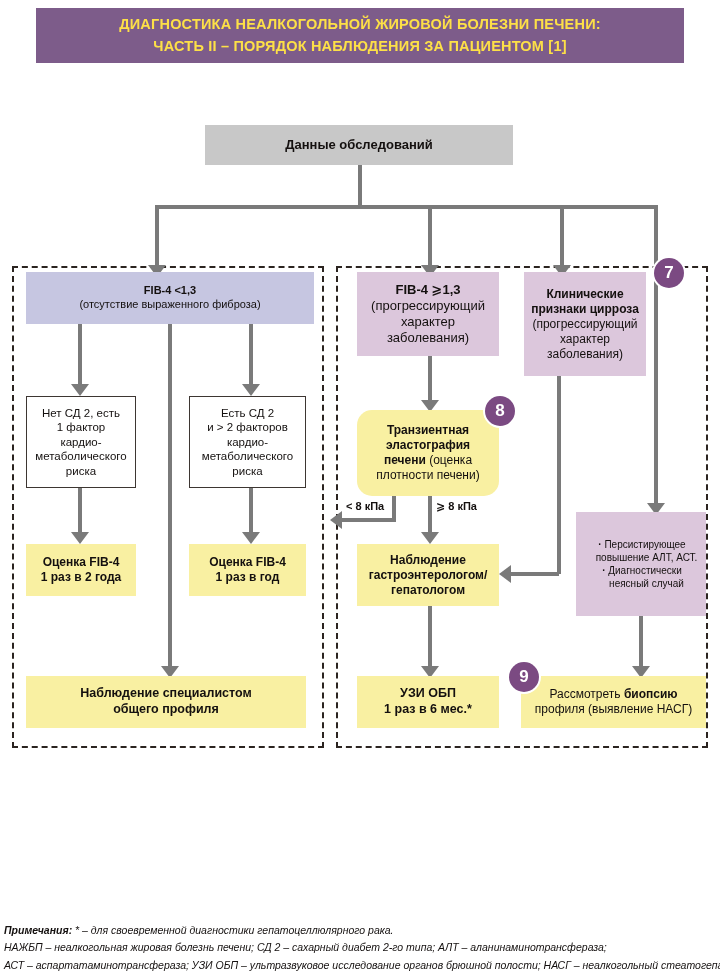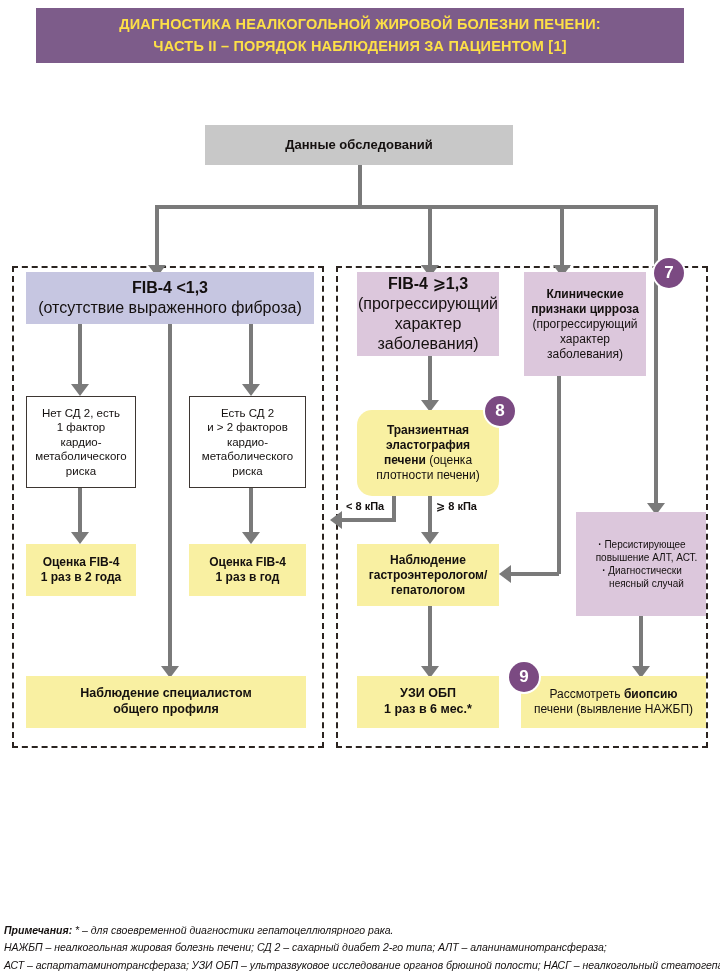--- a/index.html
+++ b/index.html
@@ -118,21 +118,21 @@
   <div class="arrow-d" style="left:553px;top:265px;"></div>
 
   <div class="ln vl" style="left:654px;top:205px;height:300px;"></div>
   <div class="arrow-d" style="left:647px;top:503px;"></div>
 
   <div class="box grey" style="left:205px;top:125px;width:308px;height:40px;">
     <div class="t" style="font-size:13px;font-weight:bold;">Данные обследований</div>
   </div>
 
   <div class="box lav" style="left:26px;top:272px;width:288px;height:52px;">
-    <div class="t" style="font-size:16px;">
+    <div class="t" style="font-size:11px;">
       <b>FIB-4 &lt;1,3</b><br>
       <span>(отсутствие выраженного фиброза)</span>
     </div>
   </div>
 
   <div class="ln vl" style="left:78px;top:324px;height:62px;"></div>
   <div class="arrow-d" style="left:71px;top:384px;"></div>
 
   <div class="ln vl" style="left:249px;top:324px;height:62px;"></div>
   <div class="arrow-d" style="left:242px;top:384px;"></div>
@@ -181,21 +181,21 @@
   </div>
 
   <div class="box yellow" style="left:26px;top:676px;width:280px;height:52px;">
     <div class="t" style="font-size:12.5px;font-weight:bold;">
       <span>Наблюдение специалистом</span><br>
       <span>общего профиля</span>
     </div>
   </div>
 
   <div class="box pink" style="left:357px;top:272px;width:142px;height:84px;">
-    <div class="t" style="font-size:16px;">
+    <div class="t" style="font-size:13px;">
       <b>FIB-4 ⩾1,3</b><br>
       <span>(прогрессирующий</span><br>
       <span>характер</span><br>
       <span>заболевания)</span>
     </div>
   </div>
 
   <div class="box pink" style="left:524px;top:272px;width:122px;height:104px;">
     <div class="t" style="font-size:12px;">
       <b>Клинические</b><br>
@@ -263,21 +263,21 @@
   <div class="box yellow" style="left:357px;top:676px;width:142px;height:52px;">
     <div class="t" style="font-size:12.5px;font-weight:bold;">
       <span>УЗИ ОБП</span><br>
       <span>1 раз в 6 мес.*</span>
     </div>
   </div>
 
   <div class="box yellow" style="left:521px;top:676px;width:185px;height:52px;">
     <div class="t" style="font-size:12px;">
       <span>Рассмотреть </span><b>биопсию</b><br>
-      <span>печени (выявление НАЖБП)</span>
+      <span>профиля (выявление НАСГ)</span>
     </div>
   </div>
 
   <div class="badge" style="left:509px;top:662px;">
     <span>9</span>
   </div>
 
   <div class="notes">
     <div>
       <b>Примечания:</b><span> * – для своевременной диагностики гепатоцеллюлярного рака.</span>

